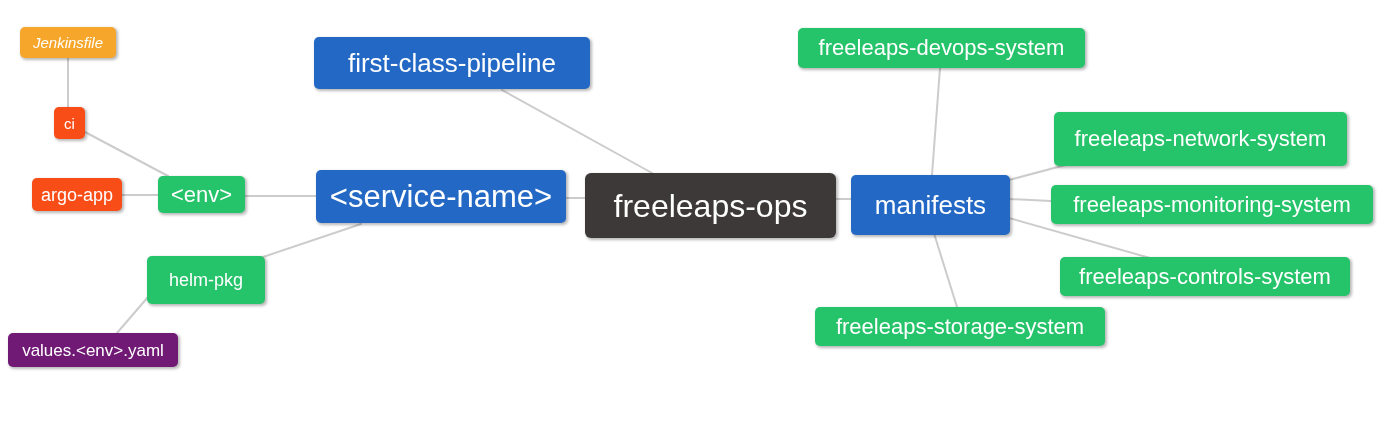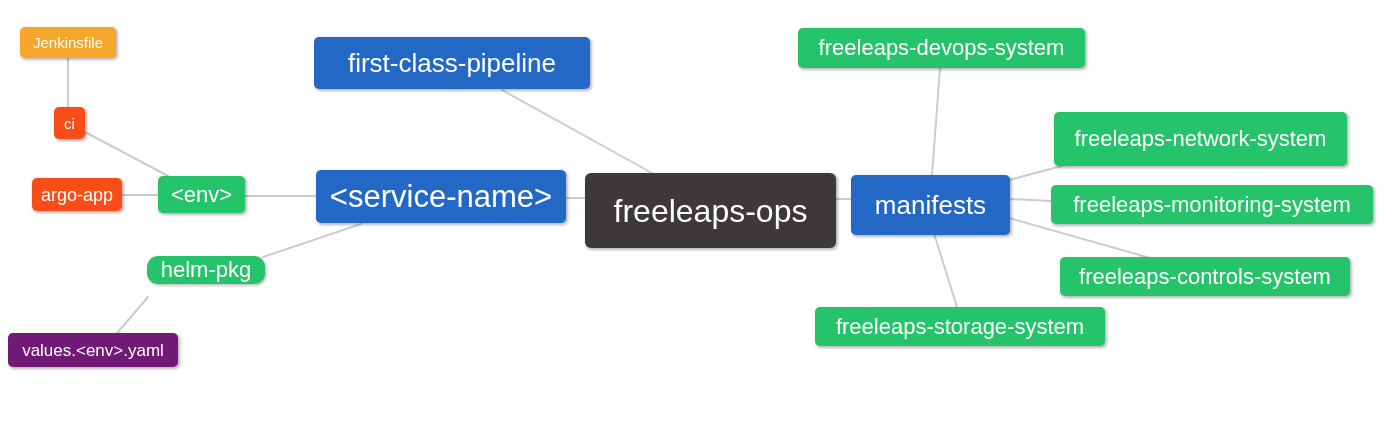--- a/index.html
+++ b/index.html
@@ -55,29 +55,29 @@
       <line x1="566" y1="198" x2="585" y2="198" stroke="#cccccc" stroke-width="2" stroke-linecap="round"></line>
       <line x1="502" y1="90" x2="652" y2="173" stroke="#cccccc" stroke-width="2" stroke-linecap="round"></line>
       <line x1="836" y1="199" x2="851" y2="199" stroke="#cccccc" stroke-width="2" stroke-linecap="round"></line>
       <line x1="932" y1="175" x2="940" y2="68" stroke="#cccccc" stroke-width="2" stroke-linecap="round"></line>
       <line x1="1009" y1="180" x2="1122" y2="150" stroke="#cccccc" stroke-width="2" stroke-linecap="round"></line>
       <line x1="1009" y1="199" x2="1051" y2="201" stroke="#cccccc" stroke-width="2" stroke-linecap="round"></line>
       <line x1="1009" y1="218" x2="1150" y2="258" stroke="#cccccc" stroke-width="2" stroke-linecap="round"></line>
       <line x1="932" y1="227" x2="957" y2="307" stroke="#cccccc" stroke-width="2" stroke-linecap="round"></line>
     </svg>
   <div>
-      <div class="node" style="left: 20px; top: 27px; min-width: 96px; height: 31px; font-size: 15px; background: rgb(246, 166, 43); color: rgb(255, 255, 255);">Jenkinsfile</div>
+      <div class="node" style="left: 20px; top: 27px; min-width: 96px; height: 31px; font-size: 15px; background: rgb(246, 166, 43); color: rgb(255, 255, 255); font-style: italic;">Jenkinsfile</div>
       <div class="node" style="left: 54px; top: 107px; min-width: 31px; height: 32px; font-size: 15px; background: rgb(249, 77, 23); color: rgb(255, 255, 255);">ci</div>
       <div class="node" style="left: 32px; top: 178px; min-width: 90px; height: 33px; font-size: 18px; background: rgb(249, 77, 23); color: rgb(255, 255, 255);">argo-app</div>
       <div class="node" style="left: 158px; top: 176px; min-width: 87px; height: 37px; font-size: 22px; background: rgb(37, 195, 106); color: rgb(255, 255, 255);">&lt;env&gt;</div>
-      <div class="node" style="left: 147px; top: 256px; min-width: 118px; height: 28px; font-size: 22px; background: rgb(37, 195, 106); color: rgb(255, 255, 255); border-radius: 11px;">helm-pkg</div>
+      <div class="node" style="left: 147px; top: 256px; min-width: 118px; height: 48px; font-size: 18px; background: rgb(37, 195, 106); color: rgb(255, 255, 255);">helm-pkg</div>
       <div class="node" style="left: 8px; top: 333px; min-width: 170px; height: 34px; font-size: 17px; background: #701a75; color: rgb(255, 255, 255);">values.&lt;env&gt;.yaml</div>
       <div class="node" style="left: 314px; top: 37px; min-width: 276px; height: 52px; font-size: 26px; background: rgb(34, 104, 196); color: rgb(255, 255, 255);">first-class-pipeline</div>
       <div class="node" style="left: 316px; top: 170px; min-width: 250px; height: 53px; font-size: 31px; background: rgb(34, 104, 196); color: rgb(255, 255, 255);">&lt;service-name&gt;</div>
-      <div class="node root" style="left: 585px; top: 173px; min-width: 251px; height: 75px; font-size: 32px; background: rgb(61, 57, 57); color: rgb(255, 255, 255);">freeleaps-ops</div>
+      <div class="node root" style="left: 585px; top: 173px; min-width: 251px; height: 65px; font-size: 32px; background: rgb(61, 57, 57); color: rgb(255, 255, 255);">freeleaps-ops</div>
       <div class="node" style="left: 851px; top: 175px; min-width: 159px; height: 60px; font-size: 26px; background: rgb(34, 104, 196); color: rgb(255, 255, 255);">manifests</div>
       <div class="node" style="left: 798px; top: 28px; min-width: 287px; height: 40px; font-size: 22px; background: rgb(37, 195, 106); color: rgb(255, 255, 255);">freeleaps-devops-system</div>
       <div class="node" style="left: 1054px; top: 112px; min-width: 293px; height: 54px; font-size: 22px; background: rgb(37, 195, 106); color: rgb(255, 255, 255);">freeleaps-network-system</div>
       <div class="node" style="left: 1051px; top: 185px; min-width: 322px; height: 39px; font-size: 22px; background: rgb(37, 195, 106); color: rgb(255, 255, 255);">freeleaps-monitoring-system</div>
       <div class="node" style="left: 1060px; top: 257px; min-width: 290px; height: 39px; font-size: 22px; background: rgb(37, 195, 106); color: rgb(255, 255, 255);">freeleaps-controls-system</div>
       <div class="node" style="left: 815px; top: 307px; min-width: 290px; height: 39px; font-size: 22px; background: rgb(37, 195, 106); color: rgb(255, 255, 255);">freeleaps-storage-system</div>
     </div>
 </div>
 
 </body></html>

